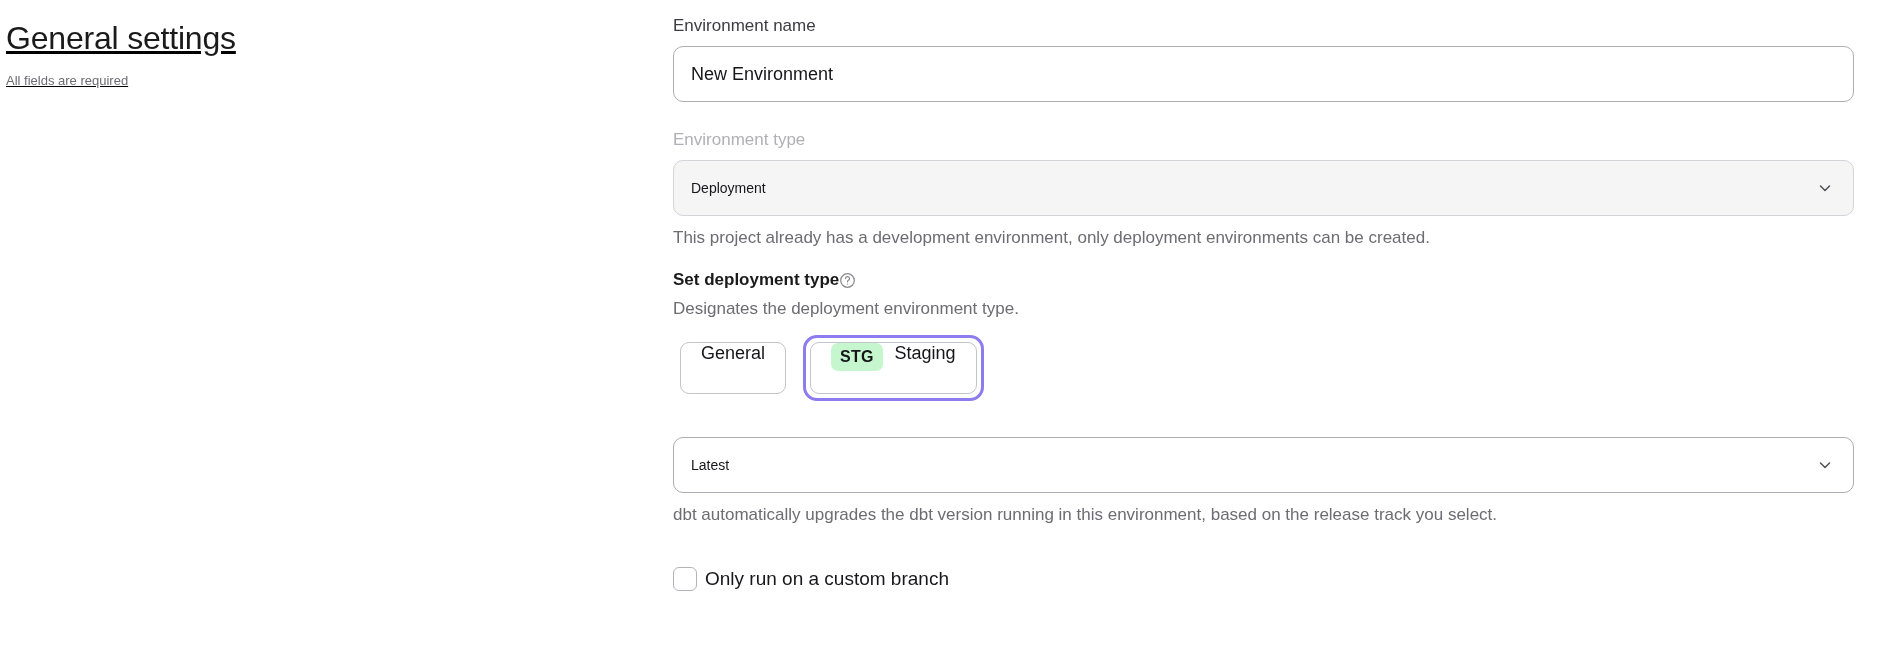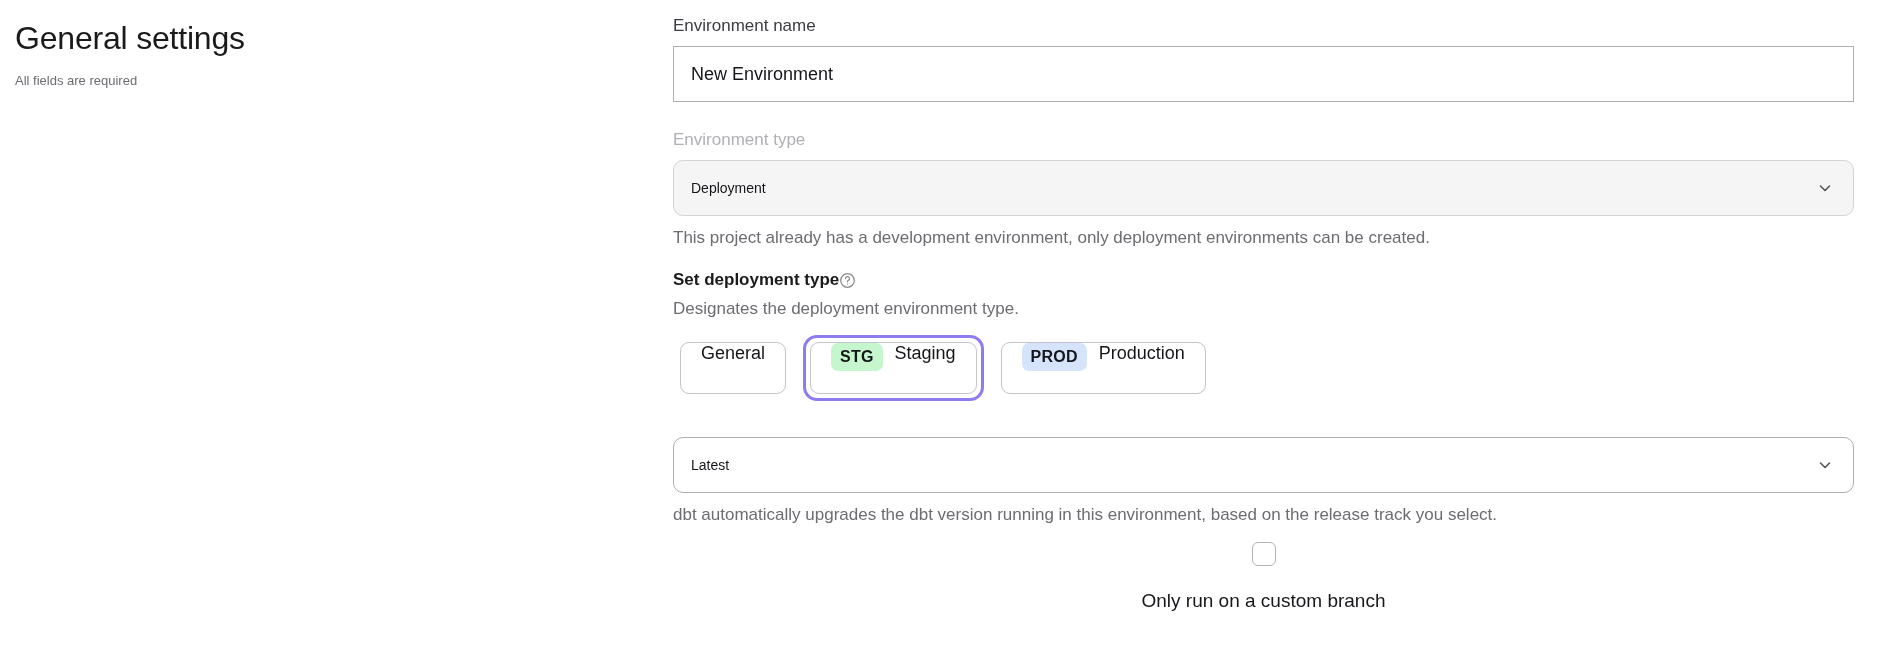--- a/index.html
+++ b/index.html
@@ -16,23 +16,24 @@
   .page {
     position: relative;
     width: 1888px;
     height: 660px;
     background: #ffffff;
   }
 
   
   .left-col {
     position: absolute;
-    left: 15px;
+    left: 6px;
     top: 18px;
     width: 600px;
+    text-decoration: underline;
   }
 
   .page-title {
     font-size: 32px;
     font-weight: 400;
     line-height: 40px;
     color: #1a1a1a;
     letter-spacing: -0.2px;
   }
 
@@ -77,21 +78,21 @@
     height: 17px;
     flex: none;
     color: #8a8a90;
   }
   .help-icon svg { display: block; }
 
   .text-input {
     width: 100%;
     height: 56px;
     border: 1px solid #adadb4;
-    border-radius: 0;
+    border-radius: 10px;
     background: #ffffff;
     padding: 0 17px;
     font-family: "Liberation Sans", sans-serif;
     font-size: 18px;
     color: #16161a;
     outline: none;
     display: flex;
     align-items: center;
   }
 
@@ -192,23 +193,22 @@
     color: #15151a;
     white-space: nowrap;
   }
   .badge.stg  { background: #c6f6ce; }
   .badge.prod { background: #d6e4fb; }
 
   
   .check-row {
     display: flex;
     align-items: center;
-    gap: 24px;
-    margin-top: 15px;
-    flex-direction: column;
+    gap: 8px;
+    margin-top: 40px;
   }
 
   .checkbox {
     width: 24px;
     height: 24px;
     border: 1.5px solid #b3b3b9;
     border-radius: 6px;
     background: #ffffff;
     flex: none;
     cursor: pointer;
@@ -275,26 +275,20 @@
           </button>
         </div>
 
         <div class="seg-wrap focused">
           <button class="seg-btn">
             <span class="badge stg">STG</span>
             <span class="seg-label">Staging</span>
           </button>
         </div>
 
-        <div class="seg-wrap">
-          <button class="seg-btn">
-            <span class="badge prod">PROD</span>
-            <span class="seg-label">Production</span>
-          </button>
-        </div>
 
       </div>
     </div>
 
     <div class="spacer-22"></div>
 
     <div class="section">
       <div class="spacer-14"></div>
       <div class="select-box enabled">
         <span>Latest</span>

